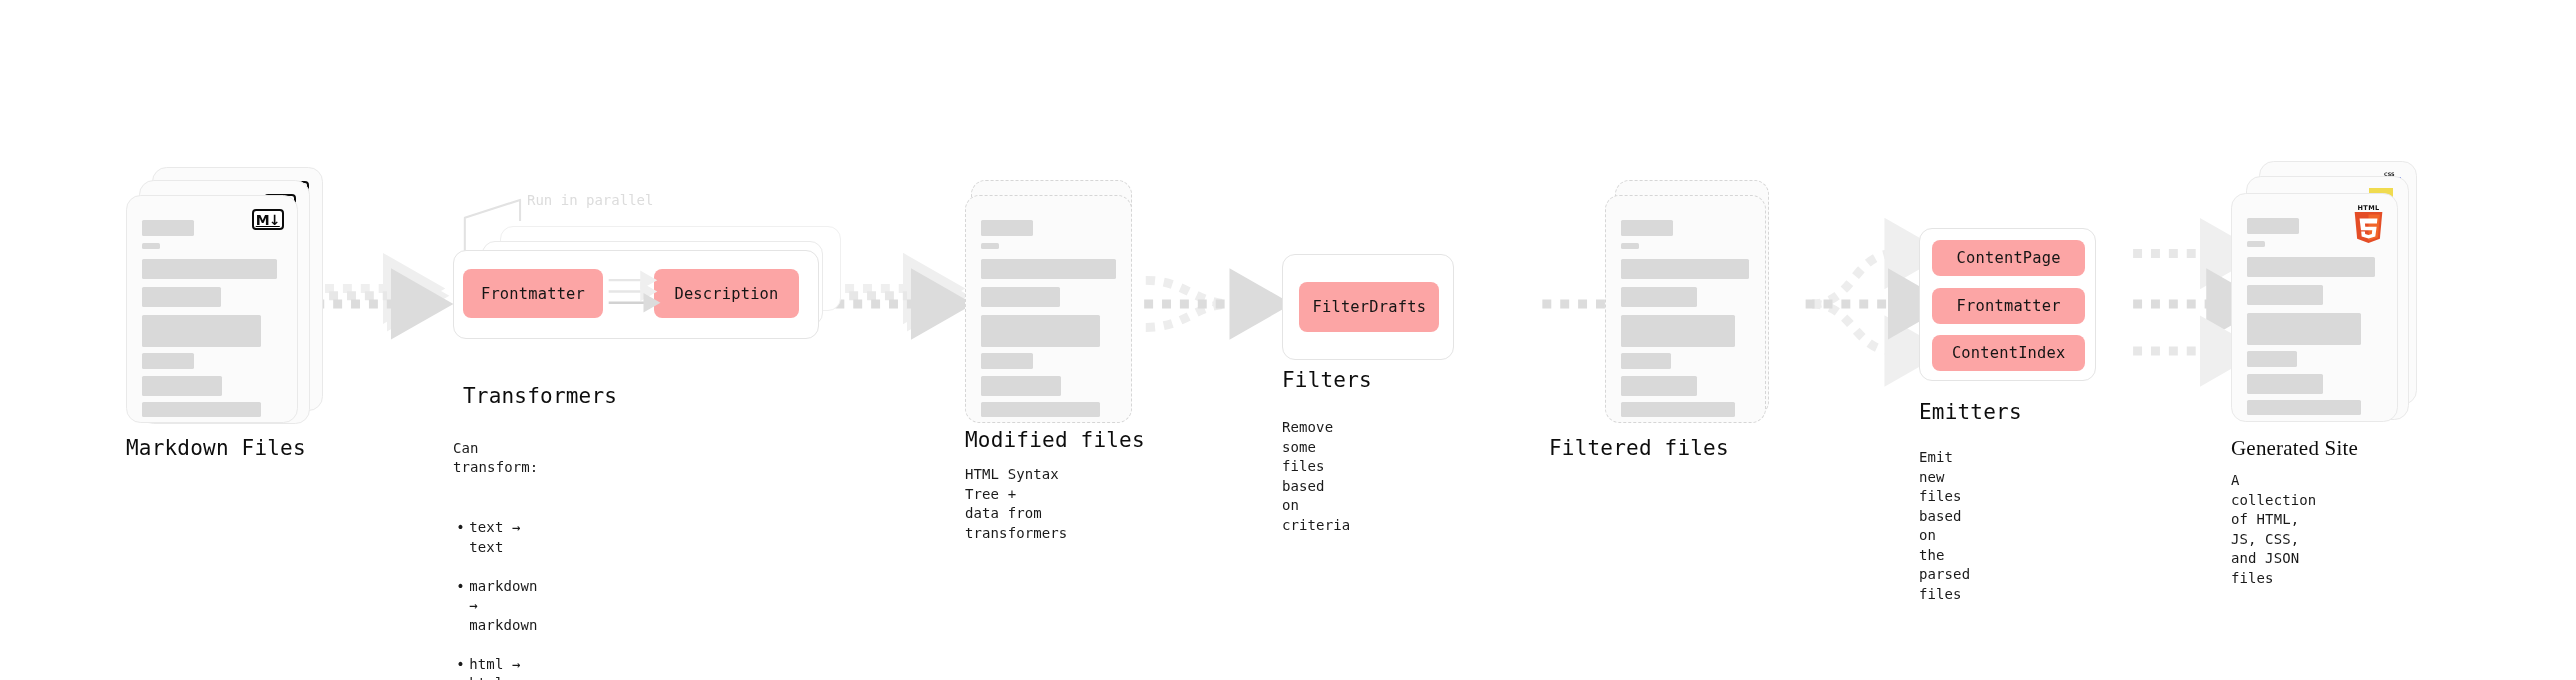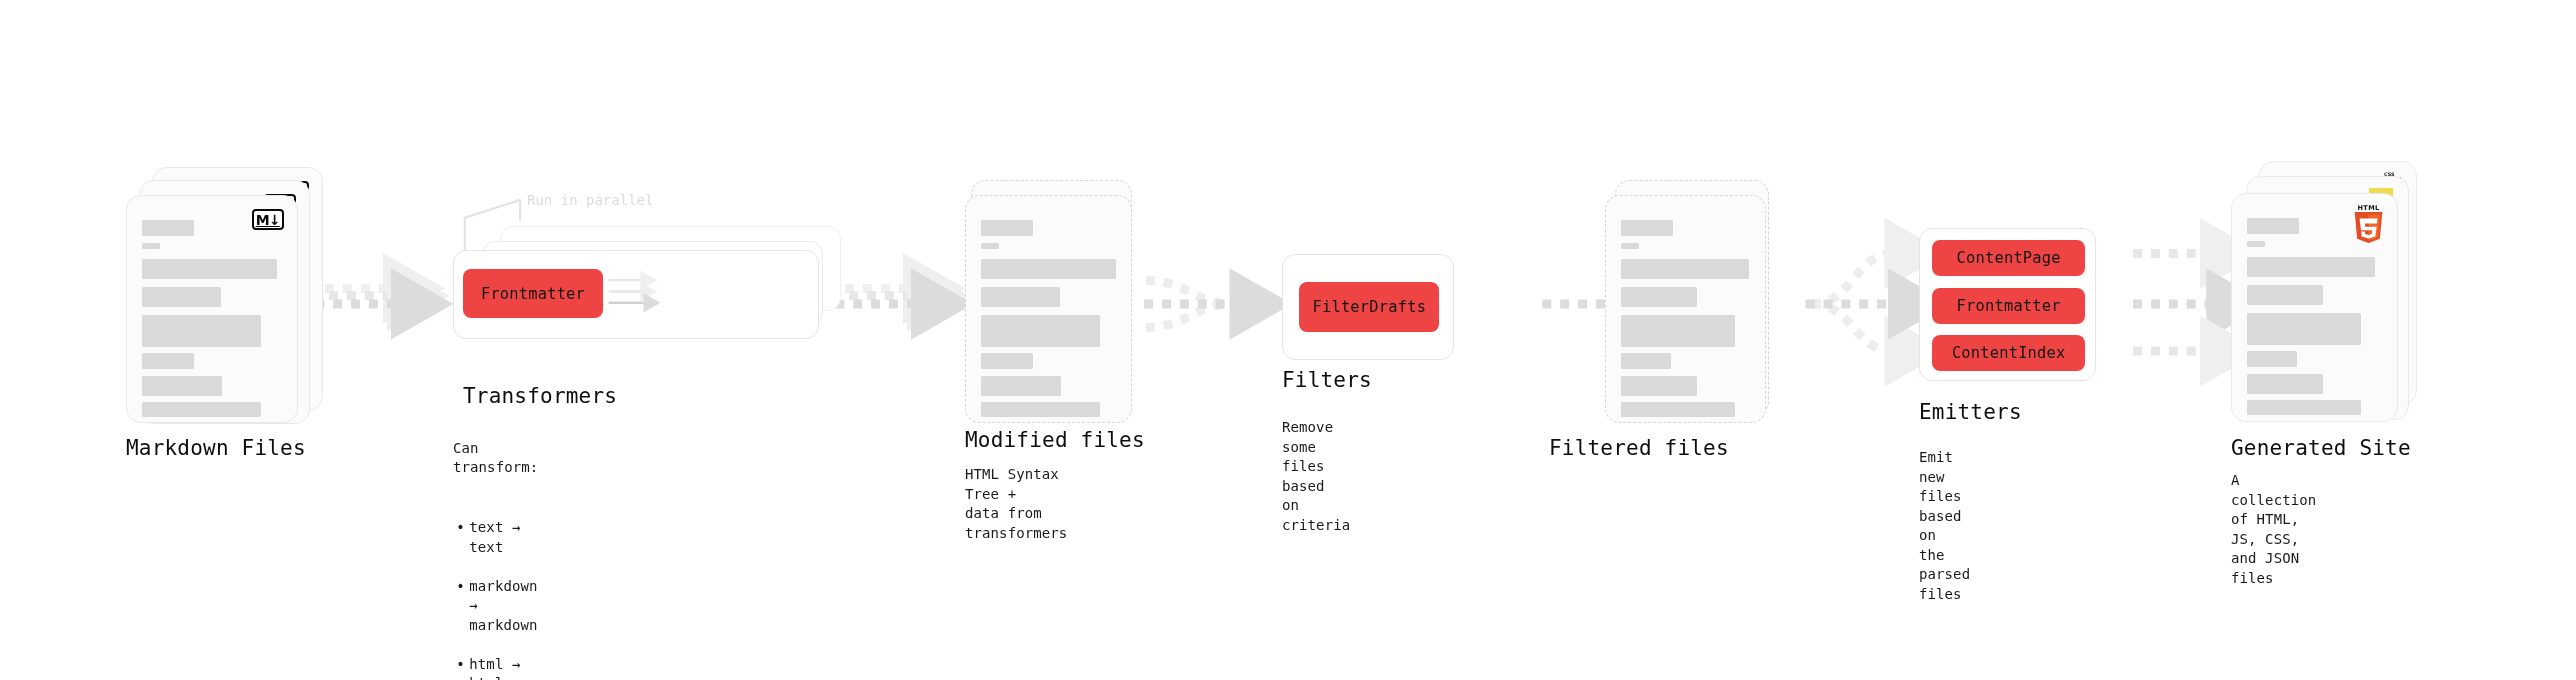--- a/index.html
+++ b/index.html
@@ -91,21 +91,21 @@
   
   .groupbox {
     position: absolute;
     border: 1.6px solid #e4e4e4;
     border-radius: 13px;
     background: #ffffff;
     box-sizing: border-box;
   }
   .chip {
     position: absolute;
-    background: #ef4444;
+    background: #fca5a5;
     border-radius: 8.1px;
     display: flex; align-items: center; justify-content: center;
     color: #151515;
     font-family: "DejaVu Sans Mono", "Liberation Mono", monospace;
     font-size: 15.4px;
     letter-spacing: 0.2px;
     white-space: nowrap;
     box-sizing: border-box;
   }
 
@@ -246,20 +246,21 @@
       <div class="chip" style="left:179px; top:14.6px; width:130px; height:49px; background:#ececec; color:transparent;">&nbsp;</div>
     </div>
 
     <div class="groupbox" style="left:482px; top:241px; width:341px; height:85px; border-color:#eaeaea;">
       <div class="chip" style="left:29px; top:14.6px; width:130px; height:49px; background:#e4e4e4; color:transparent;">&nbsp;</div>
       <div class="chip" style="left:179px; top:14.6px; width:130px; height:49px; background:#e4e4e4; color:transparent;">&nbsp;</div>
     </div>
 
     <div class="groupbox" style="left:453px; top:250px; width:366px; height:89px; border-color:#e4e4e4;">
       <div class="chip" style="left:9px; top:18px; width:140px; height:49px;">Frontmatter</div>
+      <div class="chip" style="left:200px; top:18px; width:145px; height:49px;">Description</div>
 
       <svg class="overlay" width="366" height="89" viewBox="0 0 450 110">
         <g stroke="#e6e6e6" stroke-width="3" fill="none">
           <line x1="190" y1="36" x2="232" y2="36" marker-end="url(#ahL)"></line>
           <line x1="190" y1="50" x2="232" y2="50" marker-end="url(#ahL)"></line>
         </g>
         <line x1="190" y1="64" x2="236" y2="64" stroke="#d2d2d2" stroke-width="3" fill="none" marker-end="url(#ah)"></line>
       </svg>
     </div>
 
@@ -362,19 +363,19 @@
       <div class="skel" style="left:14.6px; top:24.4px;  width:52px;  height:15.4px;"></div>
       <div class="skel" style="left:14.6px; top:47px;  width:18.7px;  height:5.7px;"></div>
       <div class="skel" style="left:14.6px; top:63px;  width:128px; height:20.3px;"></div>
       <div class="skel" style="left:14.6px; top:91px; width:76px;  height:20.3px;"></div>
       <div class="skel" style="left:14.6px; top:119px; width:114px; height:32px;"></div>
       <div class="skel" style="left:14.6px; top:157px; width:50px;  height:16.3px;"></div>
       <div class="skel" style="left:14.6px; top:180px; width:76px;  height:20.3px;"></div>
       <div class="skel" style="left:14.6px; top:206px; width:114px; height:14.6px;"></div>
     </div>
 
-    <div class="caption-title" style="left:2231px; top:436px;">Generated Site</div>
+    <div class="caption-title" style="left:2231px; top:436px;font-family:Liberation Serif, serif;">Generated Site</div>
     <div class="caption-sub" style="left:2231px; top:471px;">A collection of HTML,
 JS, CSS, and JSON files</div>
   </div>
 
 </div>
 
 
 </body></html>

